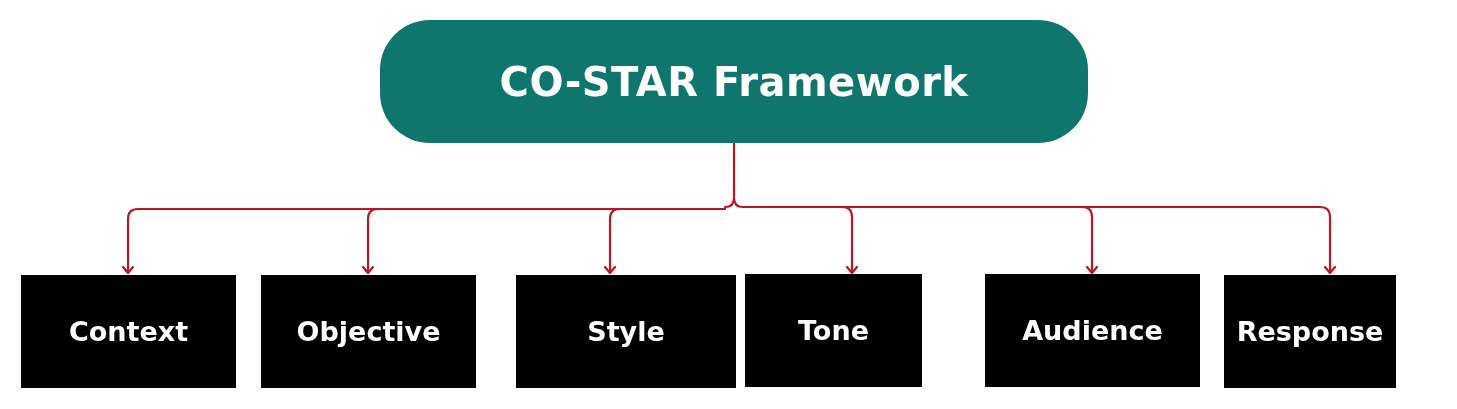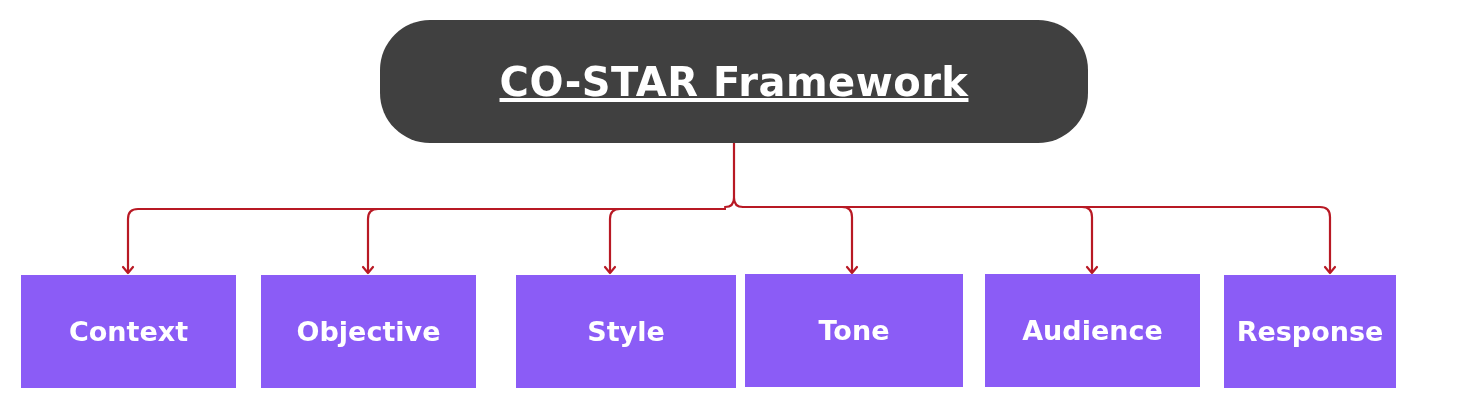--- a/index.html
+++ b/index.html
@@ -1,26 +1,26 @@
 <!DOCTYPE html>
 <html><head>
   <meta charset="utf-8">
   <style>
     html, body { margin: 0; padding: 0; background: #ffffff; }
     body { width: 1457px; height: 409px; position: relative; overflow: hidden; font-family: "DejaVu Sans", sans-serif; }
     .root-node {
       position: absolute; left: 380px; top: 20px; width: 708px; height: 123px;
-      background: #404040; border-radius: 50px;
+      background: #0f766e; border-radius: 50px;
       display: flex; align-items: center; justify-content: center;
-      color: #ffffff; font-weight: bold; font-size: 40px; letter-spacing: 0.5px; text-decoration: underline;
+      color: #ffffff; font-weight: bold; font-size: 40px; letter-spacing: 0.5px;
     }
     svg.connectors { position: absolute; left: 0; top: 0; }
     .child {
       position: absolute; top: 275px; height: 113px;
-      background: #8b5cf6;
+      background: #000000;
       display: flex; align-items: center; justify-content: center;
       color: #ffffff; font-weight: bold; font-size: 27px;
     }
   </style>
 </head>
 <body>
 
 <svg class="connectors" width="1457" height="409">
   <g fill="none" stroke="#b81924" stroke-width="2.2" stroke-linecap="round" stroke-linejoin="round">
 
@@ -51,21 +51,21 @@
 
 <div class="child" style="left:21px; width:215px;">
   <span>Context</span>
 </div>
 <div class="child" style="left:261px; width:215px;text-align:center;">
   <span>Objective</span>
 </div>
 <div class="child" style="left:516px; width:220px;">
   <span>Style</span>
 </div>
-<div class="child" style="left:745px; width:218px; top:274px;">
+<div class="child" style="left:745px; width:177px; top:274px;">
   <span>Tone</span>
 </div>
 <div class="child" style="left:985px; width:215px; top:274px;align-items:center;">
   <span>Audience</span>
 </div>
 <div class="child" style="left:1224px; width:172px;">
   <span>Response</span>
 </div>
 
 </body></html>

